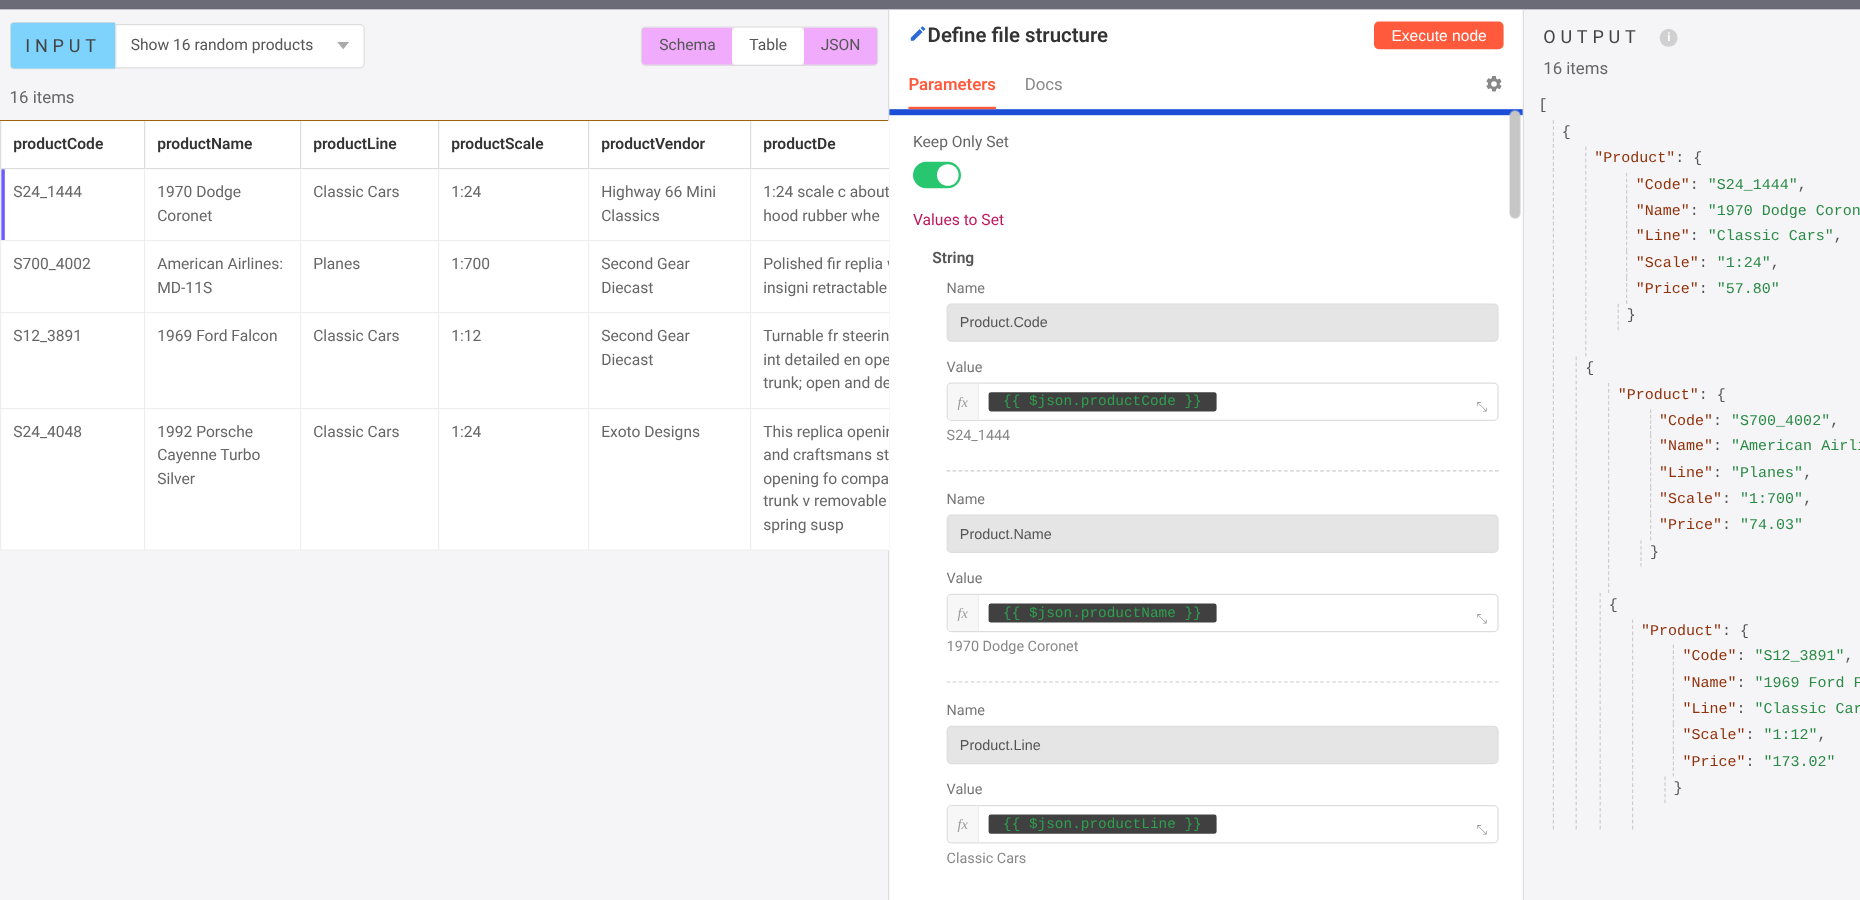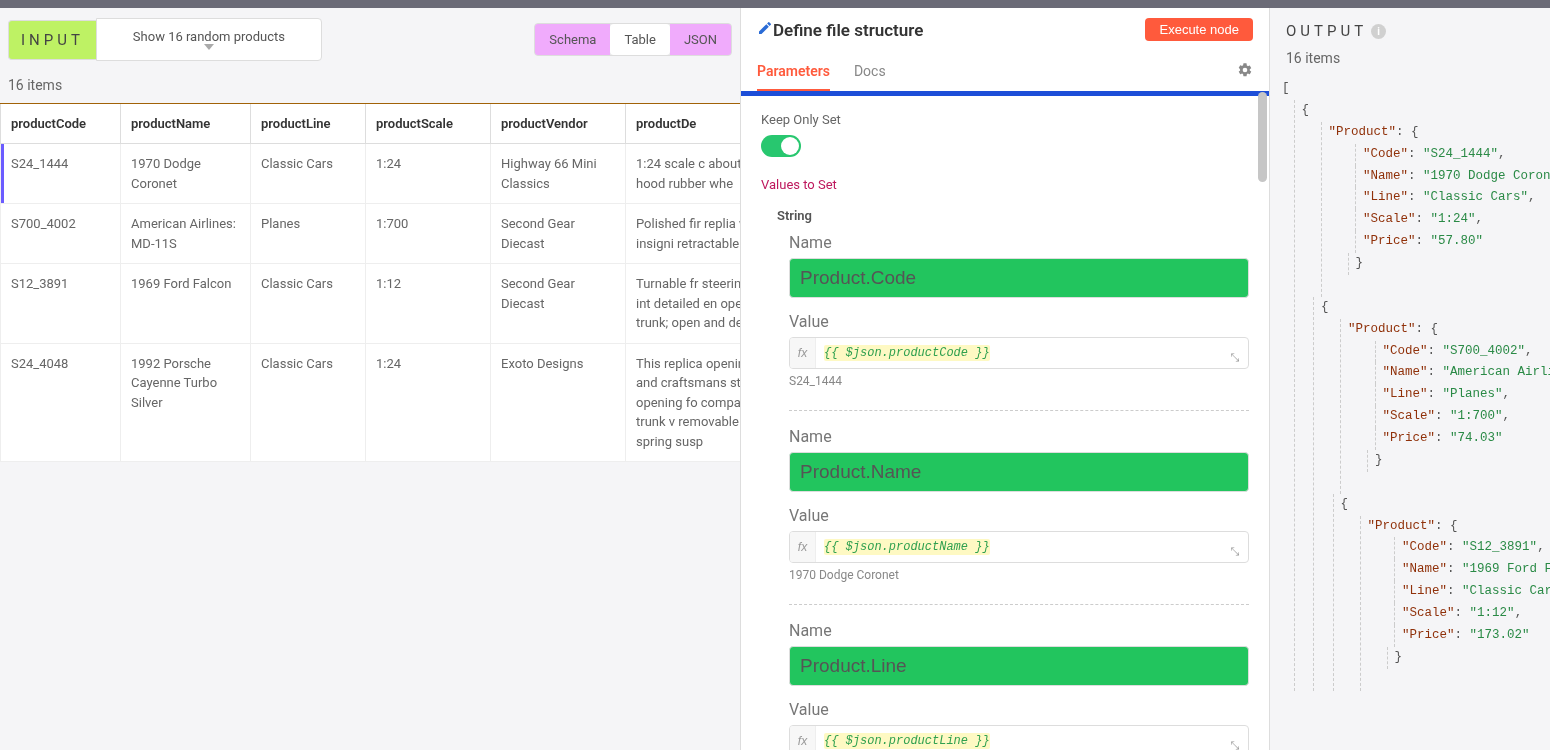--- a/index.html
+++ b/index.html
@@ -3,22 +3,22 @@
 <meta charset="utf-8">
 <style>
 * { box-sizing: border-box; margin: 0; padding: 0; }
 body { font-family: -apple-system, BlinkMacSystemFont, "Segoe UI", Roboto, sans-serif; background: #f5f5f7; color: #333; overflow: hidden; width: 1550px; height: 750px; }
 .topbar { height: 8px; background: #6b6b77; }
 .main { display: flex; height: 742px; }
 
 
 .input-panel { width: 740px; background: #f5f5f7; display: flex; flex-direction: column; position: relative; overflow: hidden; }
 .input-header { display: flex; align-items: center; padding: 10px 8px 10px 8px; gap: 0; }
-.input-label { font-size: 15px; letter-spacing: 4px; color: #444; font-weight: 400; padding: 10px 12px; border: 1px solid #ddd; border-right: none; background: #bef264; border-radius: 4px 0 0 4px; }
-.input-select { display: flex; align-items: center; justify-content: space-between; border: 1px solid #ddd; background: #fff; padding: 10px 12px; font-size: 13px; color: #555; border-radius: 0 4px 4px 0; width: 226px; flex-direction: column; }
+.input-label { font-size: 15px; letter-spacing: 4px; color: #444; font-weight: 400; padding: 10px 12px; border: 1px solid #ddd; border-right: none; background: #7dd3fc; border-radius: 4px 0 0 4px; }
+.input-select { display: flex; align-items: center; justify-content: space-between; border: 1px solid #ddd; background: #fff; padding: 10px 12px; font-size: 13px; color: #555; border-radius: 0 4px 4px 0; width: 208px; }
 .spacer { flex: 1; }
 .view-toggle { display: flex; border: 1px solid #ddd; border-radius: 4px; overflow: hidden; background: #e8e8ea; }
 .view-btn { padding: 8px 14px; font-size: 13px; color: #555; cursor: pointer; background: #f0abfc; }
 .view-btn.active { background: #fff; border-radius: 4px; }
 .items-count { padding: 6px 8px 10px 8px; font-size: 14px; color: #666; }
 .table-wrap { flex: 1; overflow: auto; border-top: 1px solid #a16207; }
 table { border-collapse: collapse; width: 100%; background: #fff; table-layout: fixed; }
 th { text-align: left; padding: 12px 10px; font-size: 13px; font-weight: 600; color: #333; border: 1px solid #ddd; border-top: none; background: #fff; }
 td { padding: 10px 10px; font-size: 13px; color: #666; border: 1px solid #eee; vertical-align: top; line-height: 1.5; }
 tbody tr:first-child td:first-child { box-shadow: inset 3px 0 0 #6b5cff; }
@@ -36,34 +36,34 @@
 .tab.active { color: #ff5a3c; font-weight: 600; border-bottom-color: #ff5a3c; }
 .tab-spacer { flex: 1; }
 .gear { color: #888; font-size: 16px; cursor: pointer; }
 .config-body { flex: 1; overflow-y: auto; padding: 16px 20px; position: relative; }
 .kos-label { font-size: 13px; color: #666; margin-bottom: 8px; }
 .toggle { width: 40px; height: 22px; background: #28c76f; border-radius: 11px; position: relative; cursor: pointer; margin-bottom: 20px; }
 .toggle::after { content: ""; position: absolute; top: 2px; right: 2px; width: 18px; height: 18px; background: #fff; border-radius: 50%; }
 .section-label { font-size: 13px; color: #be185d; margin-bottom: 12px; }
 .string-label { font-size: 13px; font-weight: 600; color: #555; padding: 4px 0 10px 16px; }
 .field-block { padding: 0 0 14px 28px; }
-.field-label { font-size: 16px; color: #777; margin-bottom: 6px; }
-.text-input { width: 100%; border: 1px solid #ddd; border-radius: 4px; padding: 8px 10px; font-size: 19px; color: #555; background: #22c55e; }
+.field-label { font-size: 12px; color: #777; margin-bottom: 6px; }
+.text-input { width: 100%; border: 1px solid #ddd; border-radius: 4px; padding: 8px 10px; font-size: 12px; color: #555; background: #e5e5e5; }
 .expr-wrap { display: flex; border: 1px solid #ddd; border-radius: 4px; overflow: hidden; }
-.expr-fx { width: 26px; background: #f7f7f7; color: #999; font-size: 12px; font-style: italic; display: flex; align-items: center; justify-content: center; border-right: 1px solid #eee; font-family: Liberation Sans, sans-serif; }
+.expr-fx { width: 26px; background: #f7f7f7; color: #999; font-size: 12px; font-style: italic; display: flex; align-items: center; justify-content: center; border-right: 1px solid #eee; font-family: Liberation Serif, serif; }
 .expr-body { flex: 1; padding: 7px 8px; font-size: 12px; font-family: "Courier New", monospace; color: #2fa04f; display: flex; align-items: center; }
-.expr-body span { background: #fef9c3; padding: 1px 0; border-radius: 2px; font-style: italic; }
+.expr-body span { background: #404040; padding: 1px 12px; border-radius: 2px; }
 .expand-icon { width: 26px; display: flex; align-items: flex-end; justify-content: center; color: #999; font-size: 11px; padding-bottom: 4px; }
 .preview { font-size: 12px; color: #888; margin-top: 5px; }
 .dashed-sep { border: none; border-top: 1px dashed #ccc; margin: 8px 0 16px 28px; }
 .vscroll { position: absolute; right: 2px; top: 84px; width: 9px; height: 90px; background: #c6c6c6; border-radius: 5px; }
 
 
 .output-panel { width: 280px; background: #f5f5f7; display: flex; flex-direction: column; overflow:hidden;}
-.output-header { padding: 14px 16px 10px 16px; display: flex; align-items: center; gap: 4px; }
+.output-header { padding: 14px 16px 10px 16px; display: flex; align-items: center; gap: 16px; }
 .output-label { font-size: 15px; letter-spacing: 4px; color: #444; }
 .info-icon { width: 15px; height: 15px; border-radius: 50%; background: #d0d0d0; color: #fff; font-size: 10px; font-weight: bold; display: flex; align-items: center; justify-content: center; }
 .output-count { padding: 0 16px 8px 16px; font-size: 14px; color: #666; }
 .json-wrap { flex: 1; overflow: auto; padding: 4px 0 0 12px; font-family: "Courier New", monospace; font-size: 12.5px; line-height: 1.75; color: #555; white-space: pre; }
 .jbrace { color: #555; }
 .jkey { color: #90310a; }
 .jstr { color: #2a8a46; }
 .jind { display: inline-block; border-left: 1px dashed #ccc; padding-left: 7px; margin-left: 4px; }
 
 .chev-down { width: 0; height: 0; border-left: 5px solid transparent; border-right: 5px solid transparent; border-top: 6px solid #aaa; }

